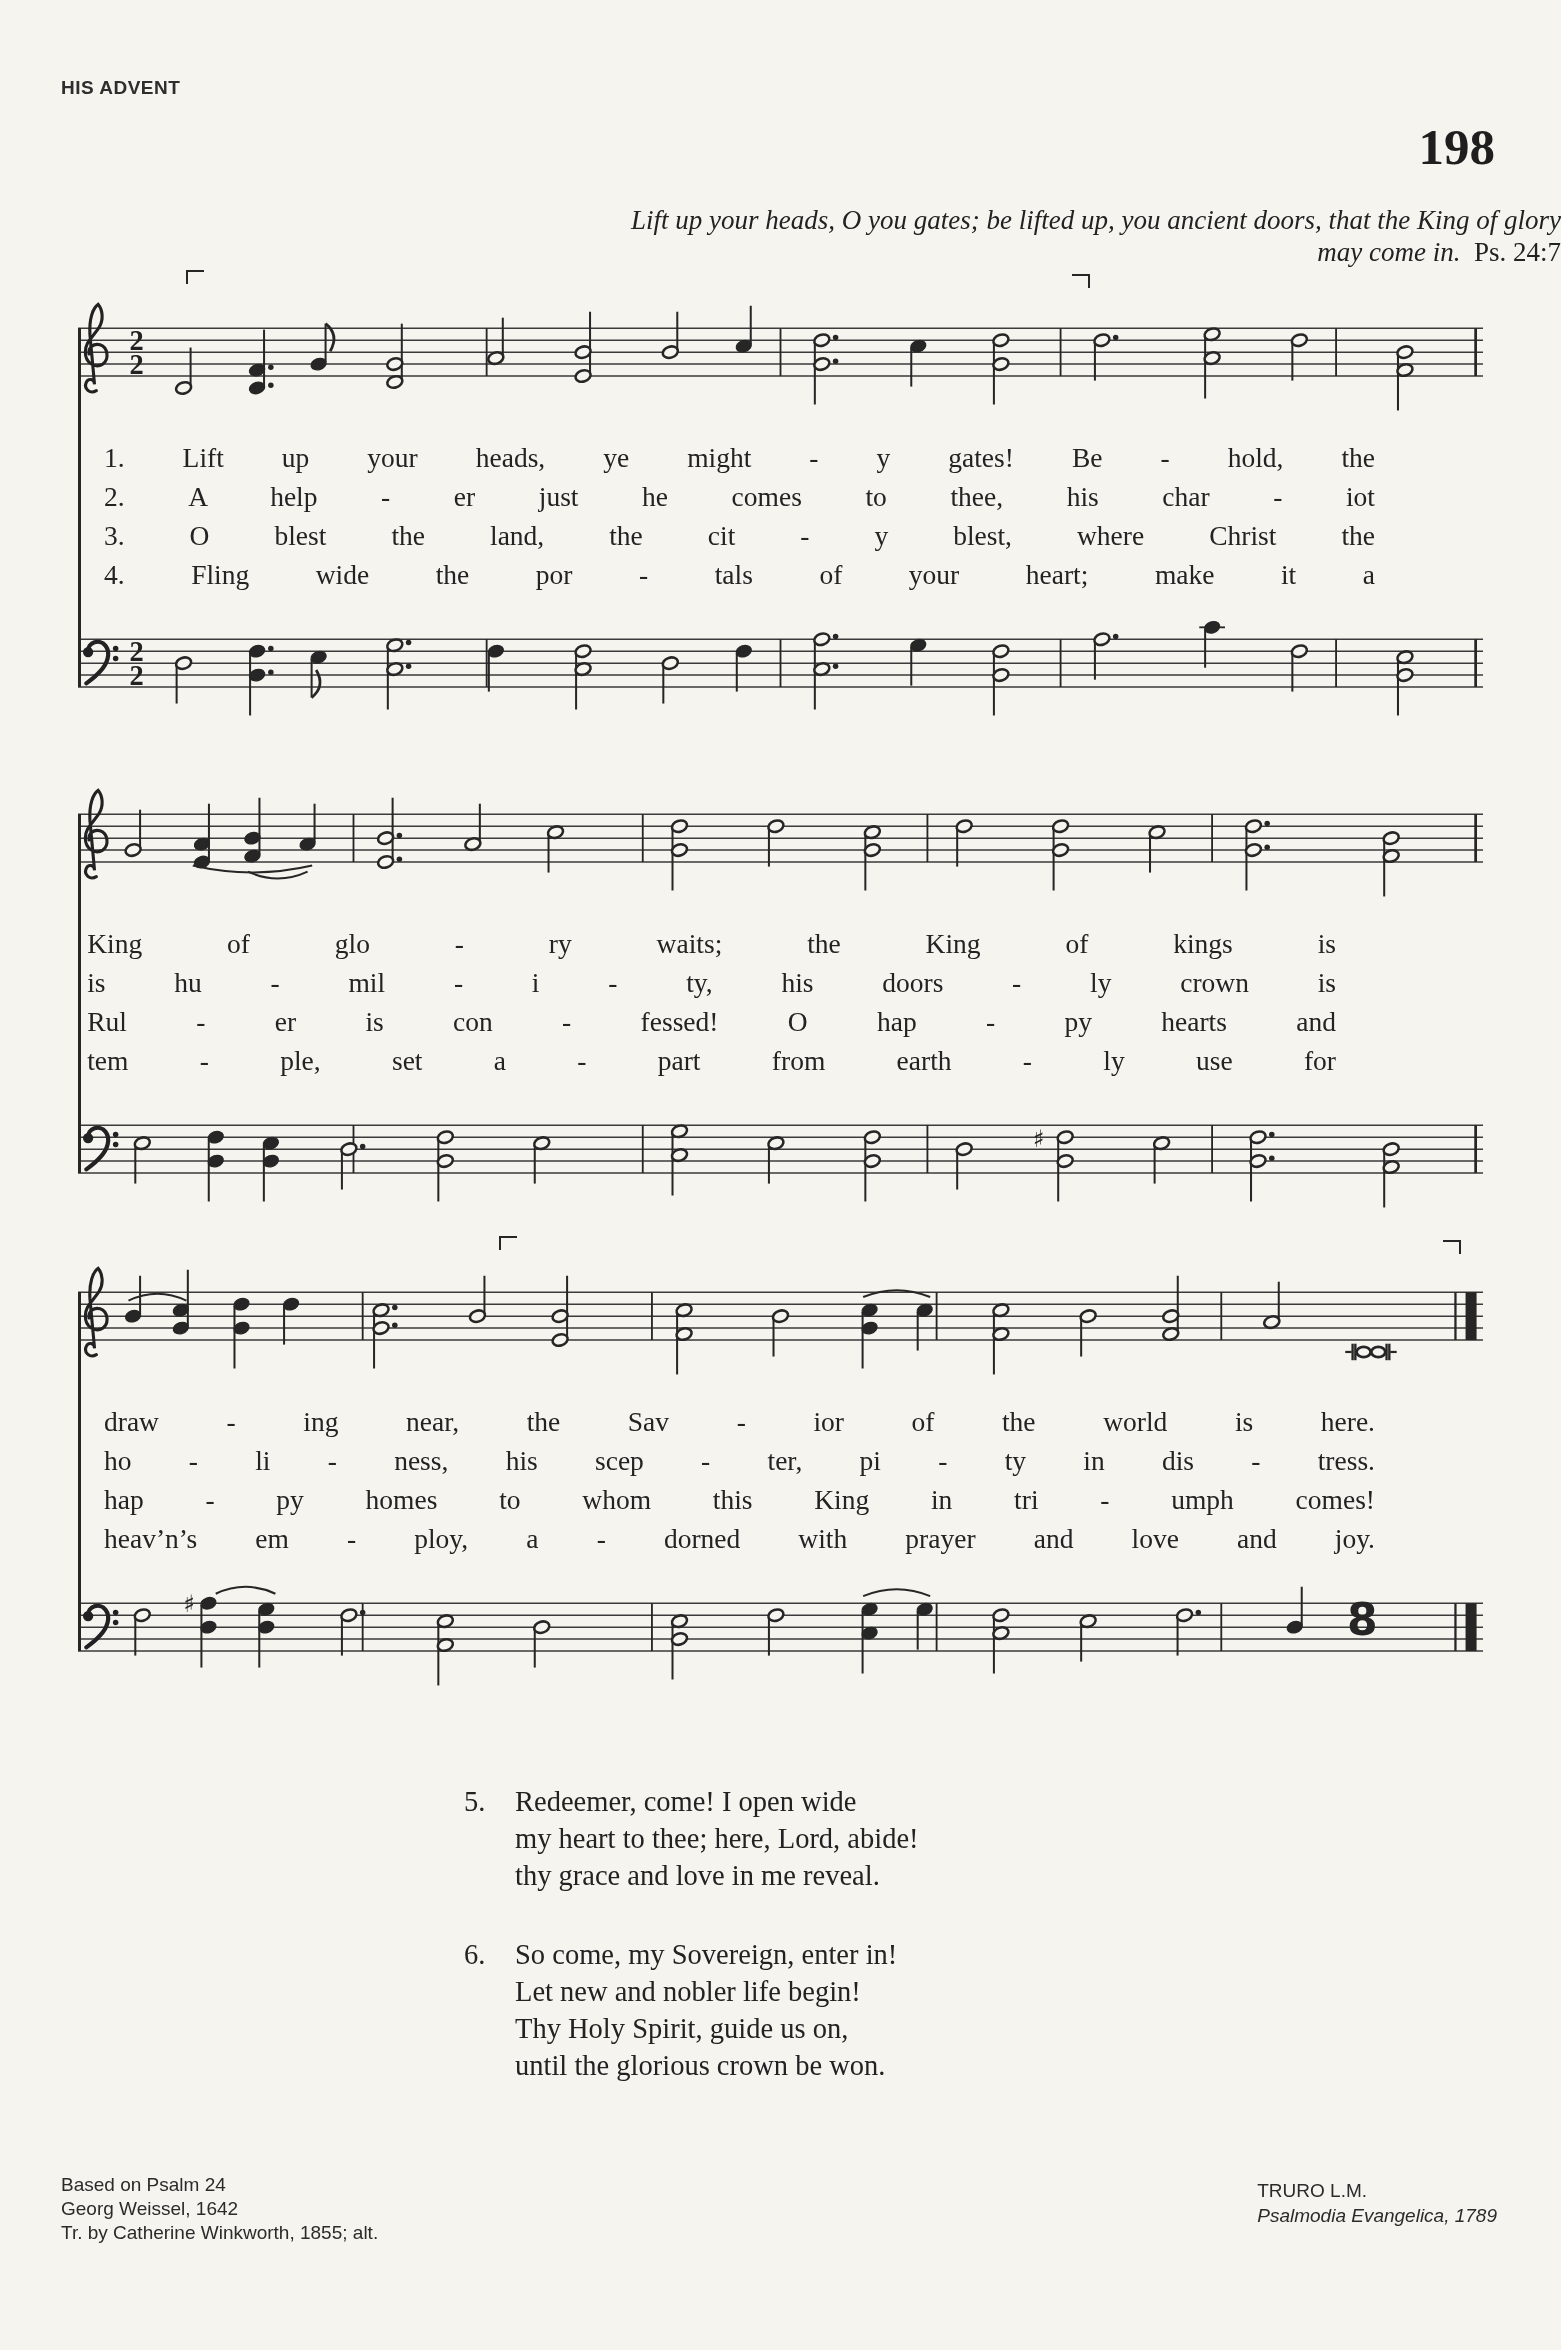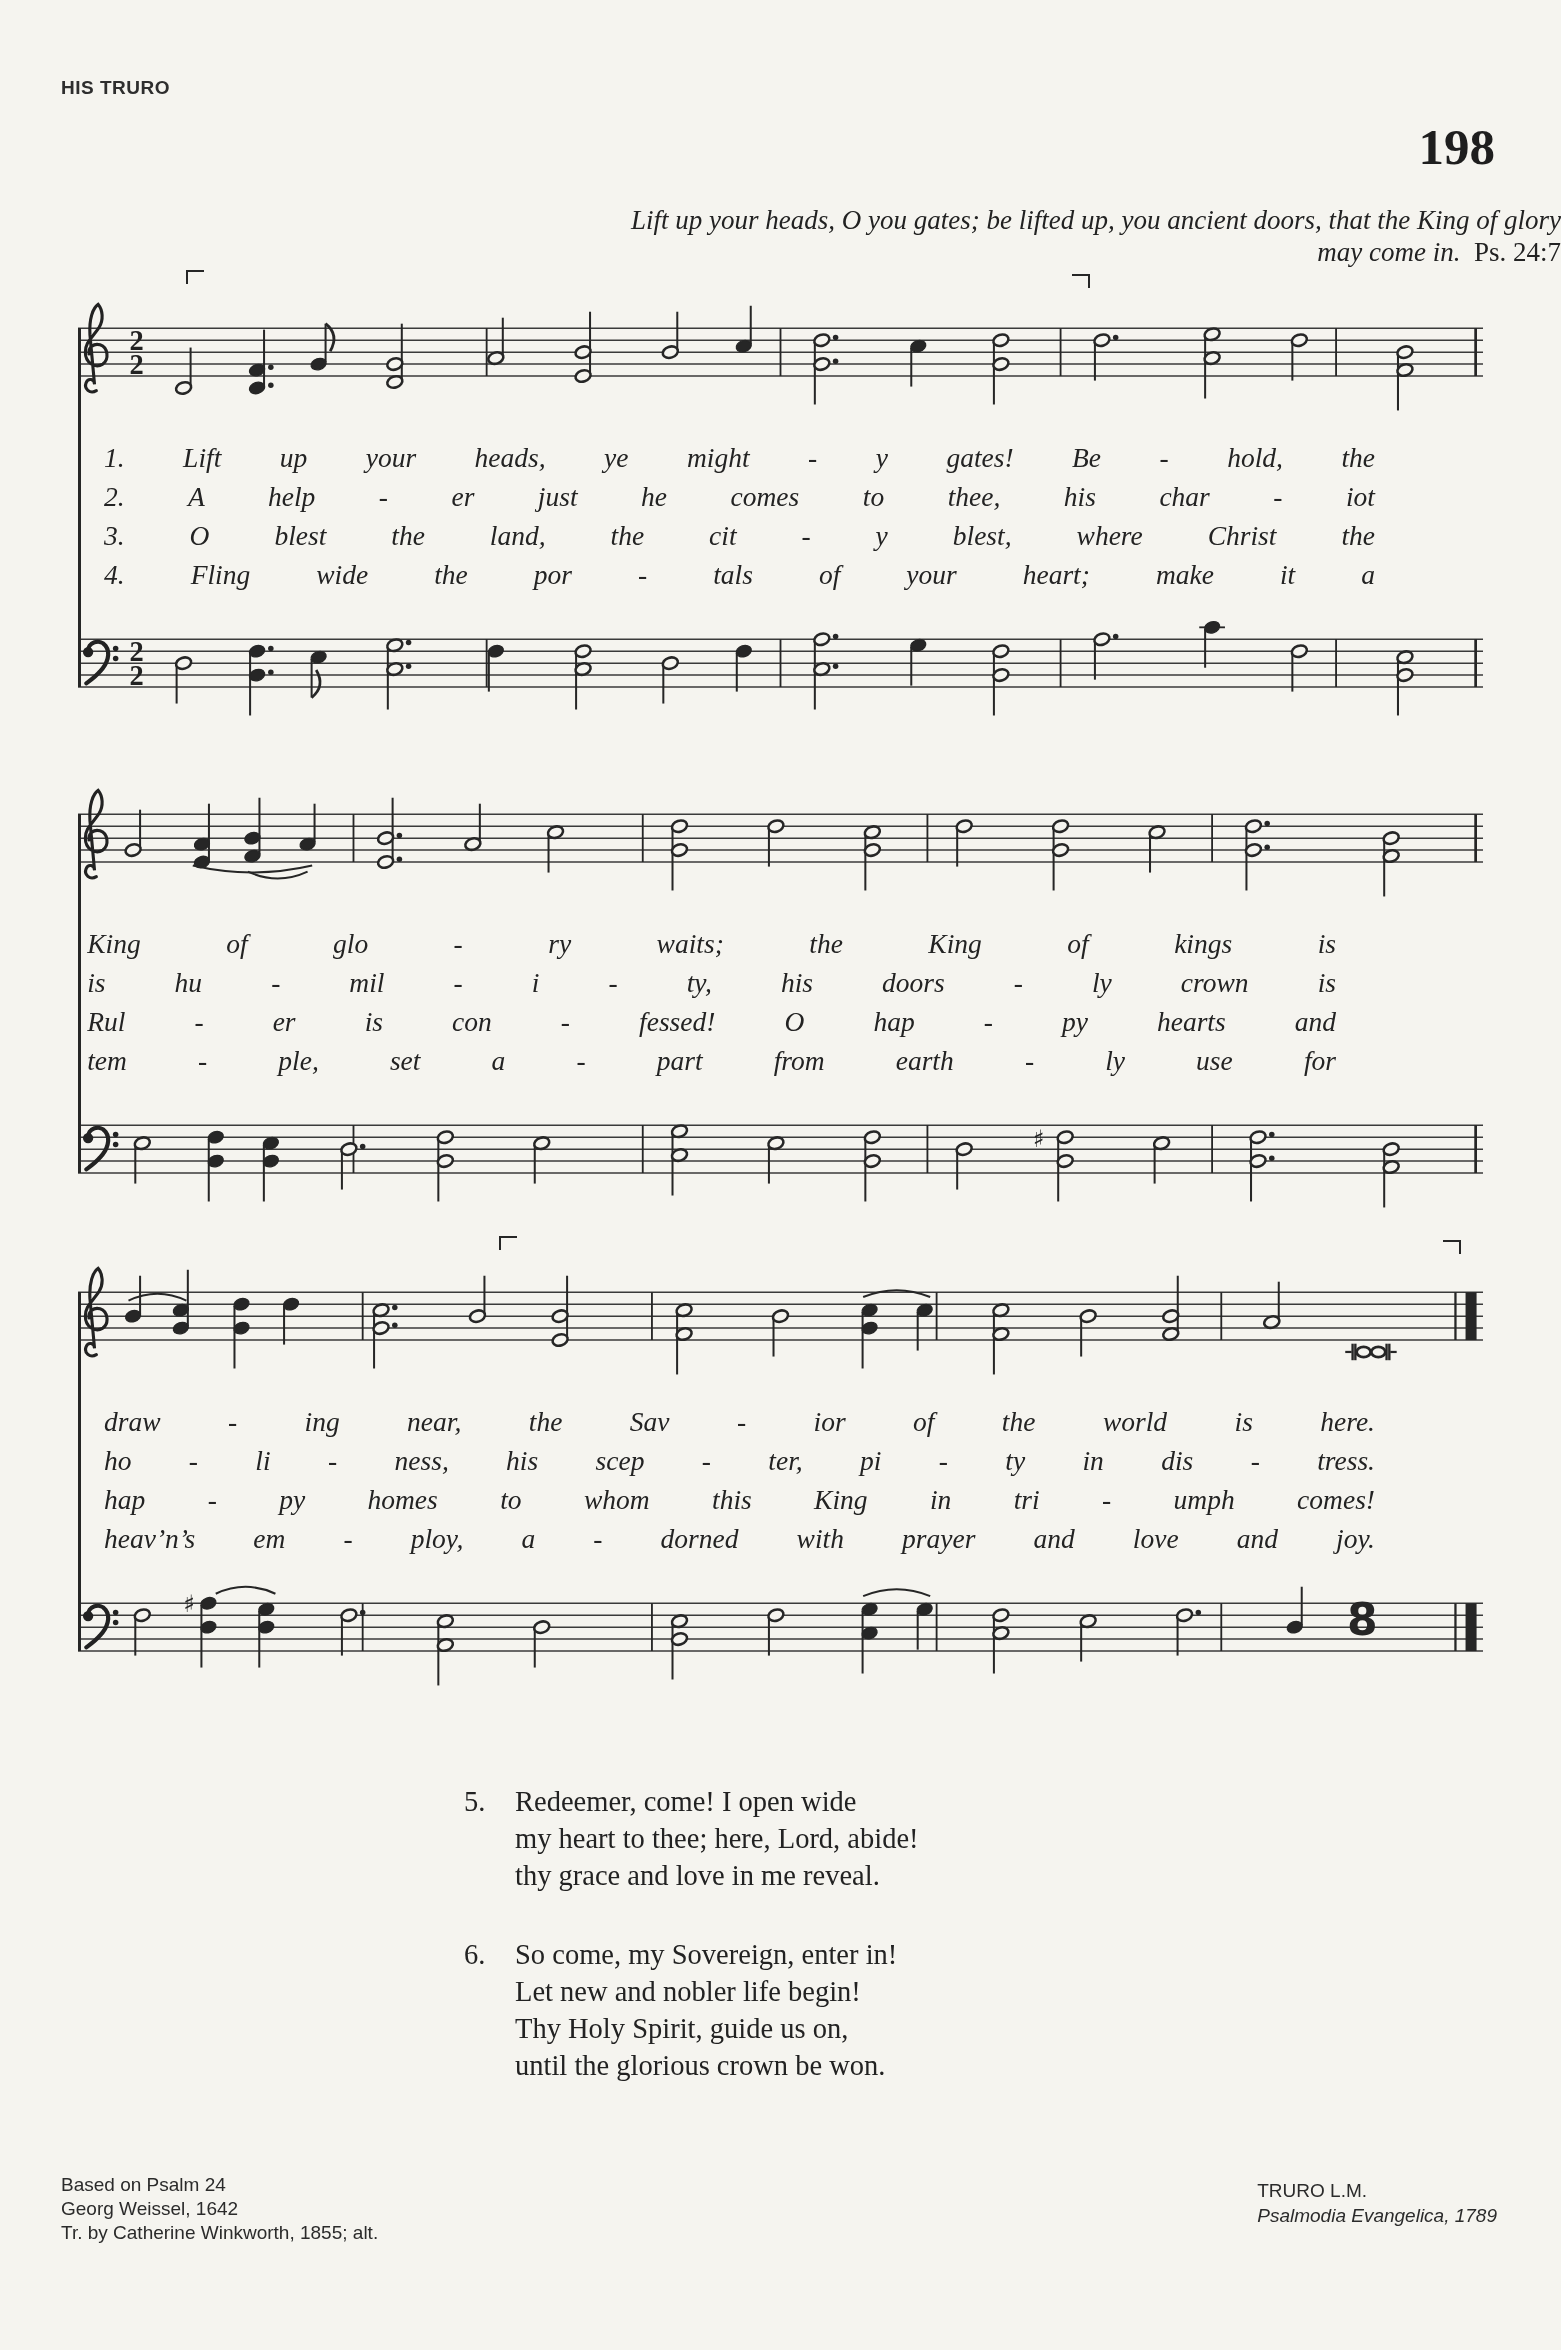--- a/index.html
+++ b/index.html
@@ -21,21 +21,21 @@
   }
   .epigraph{
     position:absolute;left:0;right:0;top:204px;text-align:right;
     font-style:italic;font-size:27px;line-height:32px;color:#222;
   }
   .epigraph .ref{font-style:normal;}
   .system{position:absolute;left:78px;width:1405px;}
   .sys1{top:296px;} .sys2{top:782px;} .sys3{top:1260px;}
   .sysline{position:absolute;left:0;top:32px;bottom:58px;width:2.8px;background:#262626;}
   svg.staff{display:block;width:1405px;height:138px;}
-  .lyrics{height:173px;padding-top:3.7px;box-sizing:border-box;font-style:italic;}
+  .lyrics{height:173px;padding-top:3.7px;box-sizing:border-box;}
   .lyric-line{
     font-size:27.5px;line-height:39px;color:#232323;
     text-align:justify;text-align-last:justify;white-space:normal;
   }
   .sys1 .lyric-line{padding:0 108px 0 26px;}
   .sys2 .lyric-line{padding:0 147px 0 9.2px;}
   .sys3 .lyric-line{padding:0 108px 0 26px;}
   .tick{position:absolute;width:15.6px;height:12px;}
   .tick-l{border-top:2.8px solid #262626;border-left:2.8px solid #262626;}
   .tick-r{border-top:2.8px solid #262626;border-right:2.8px solid #262626;}
@@ -50,21 +50,21 @@
     position:absolute;right:64px;top:2178px;text-align:left;
     font:400 19px "Liberation Sans",sans-serif;line-height:25px;color:#2b2b2b;
   }
   .footer-right .tune-source{font-style:italic;}
 </style>
 </head>
 <body>
 
 <div class="page">
 
-  <div class="kicker">HIS TRURO</div>
+  <div class="kicker">HIS ADVENT</div>
   <div class="hymn-no">198</div>
 
   <div class="epigraph">
     <div>Lift up your heads, O you gates; be lifted up, you ancient doors, that the King of glory</div>
     <div>
       <span>may come in.</span>
       <span class="ref">&nbsp;<span>Ps. 24:7</span></span>
     </div>
   </div>
 

